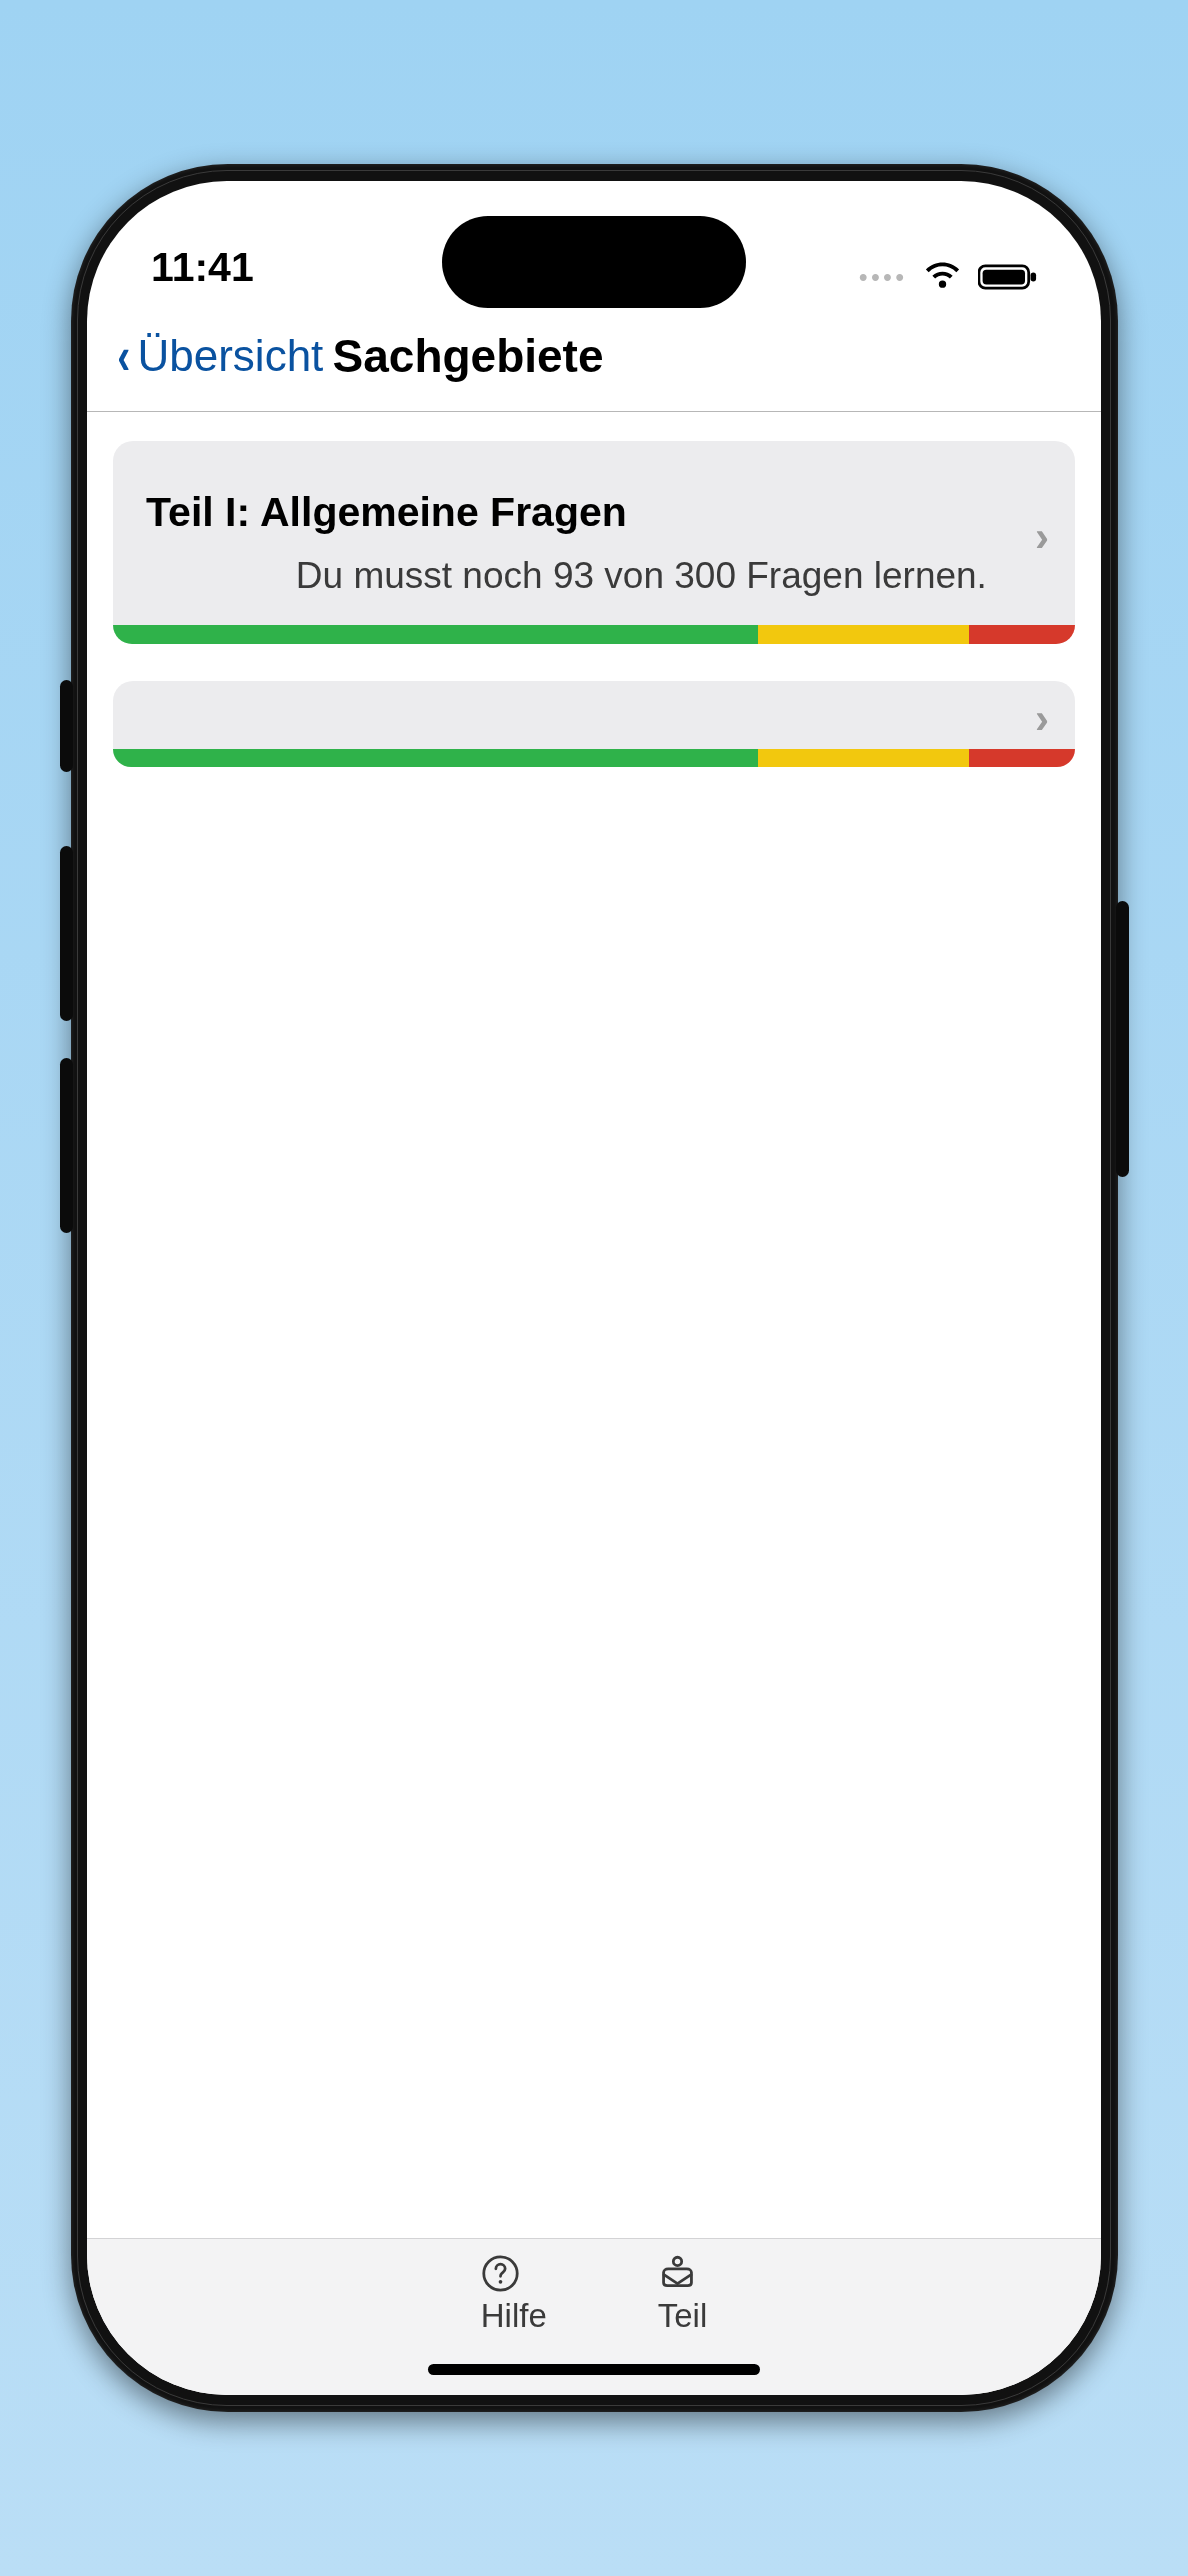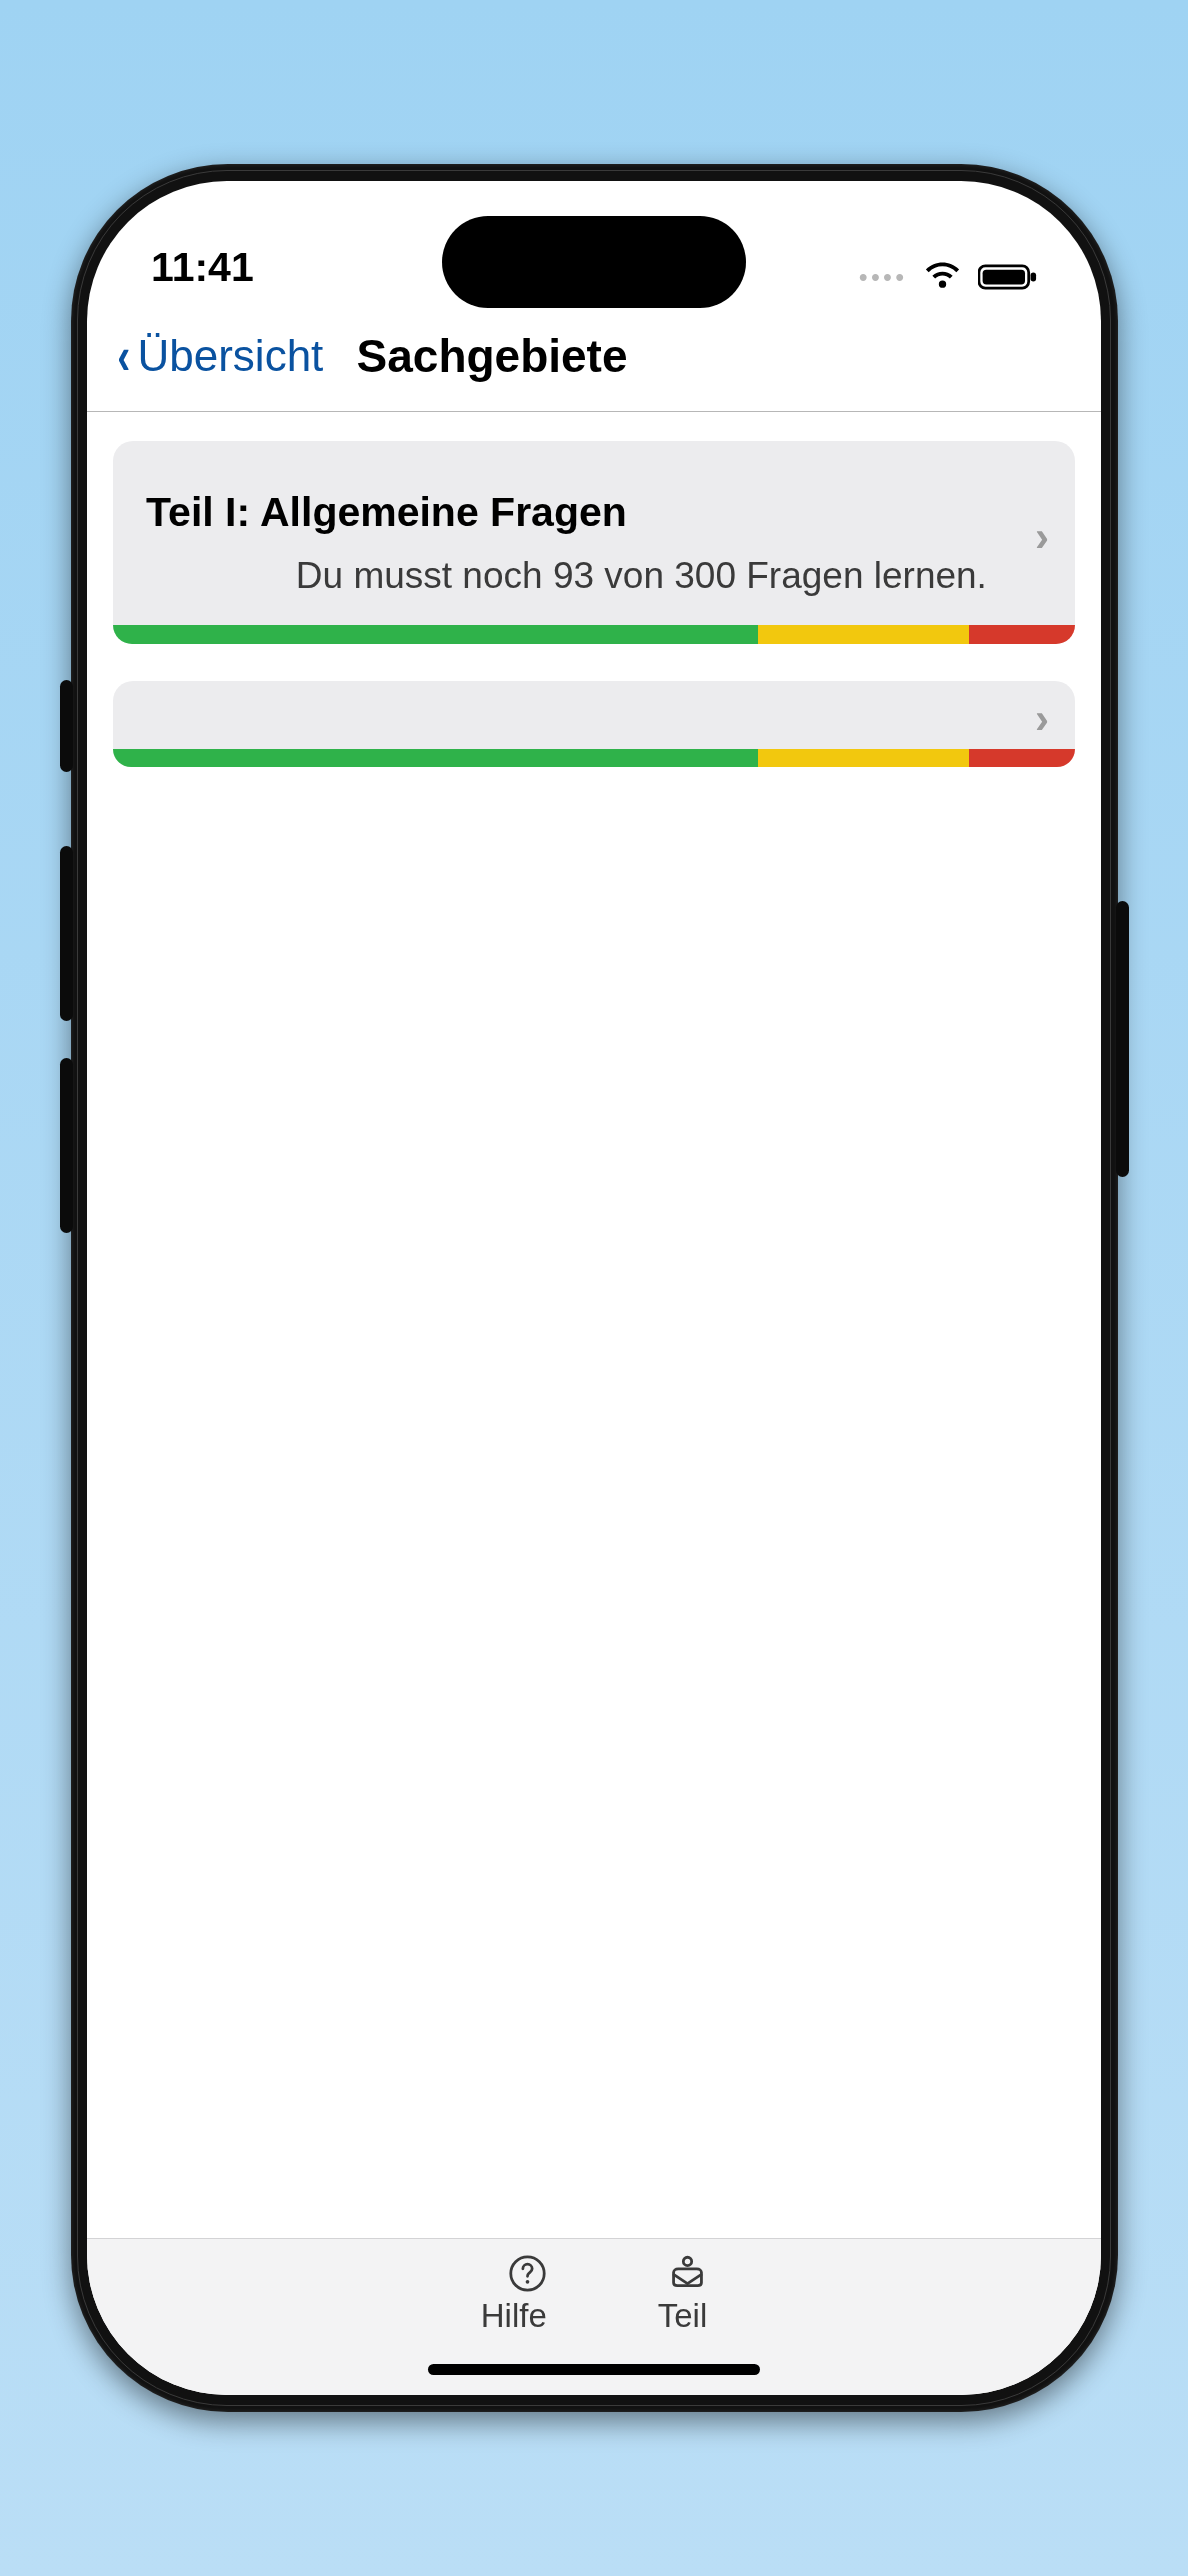--- a/index.html
+++ b/index.html
@@ -100,21 +100,20 @@
     font-size:52px;
     line-height:1;
     font-weight:600;
     transform:scaleX(0.75);
     display:inline-block;
   }
   .title{
     font-size:46px;
     font-weight:700;
     color:#000;
-    margin-left:24px;
   }
 
   
   .content{
     flex:1 1 auto;
     overflow:auto;
     padding:29.5px 26px;
   }
   .card{
     background:#ececee;
@@ -168,21 +167,21 @@
     background:#f3f3f4;
     display:flex;
     justify-content:center;
     gap:111px;
     align-items:flex-start;
     padding-top:14.7px;
   }
   .tool{
     display:flex;
     flex-direction:column;
-    align-items:flex-end;
+    align-items:flex-start;
     color:#3a3a3a;
     font-size:33px;
     gap:3.7px;
   }
   .tool svg{ display:block; }
 
   
   .home-ind{
     position:absolute;
     bottom:20px;

